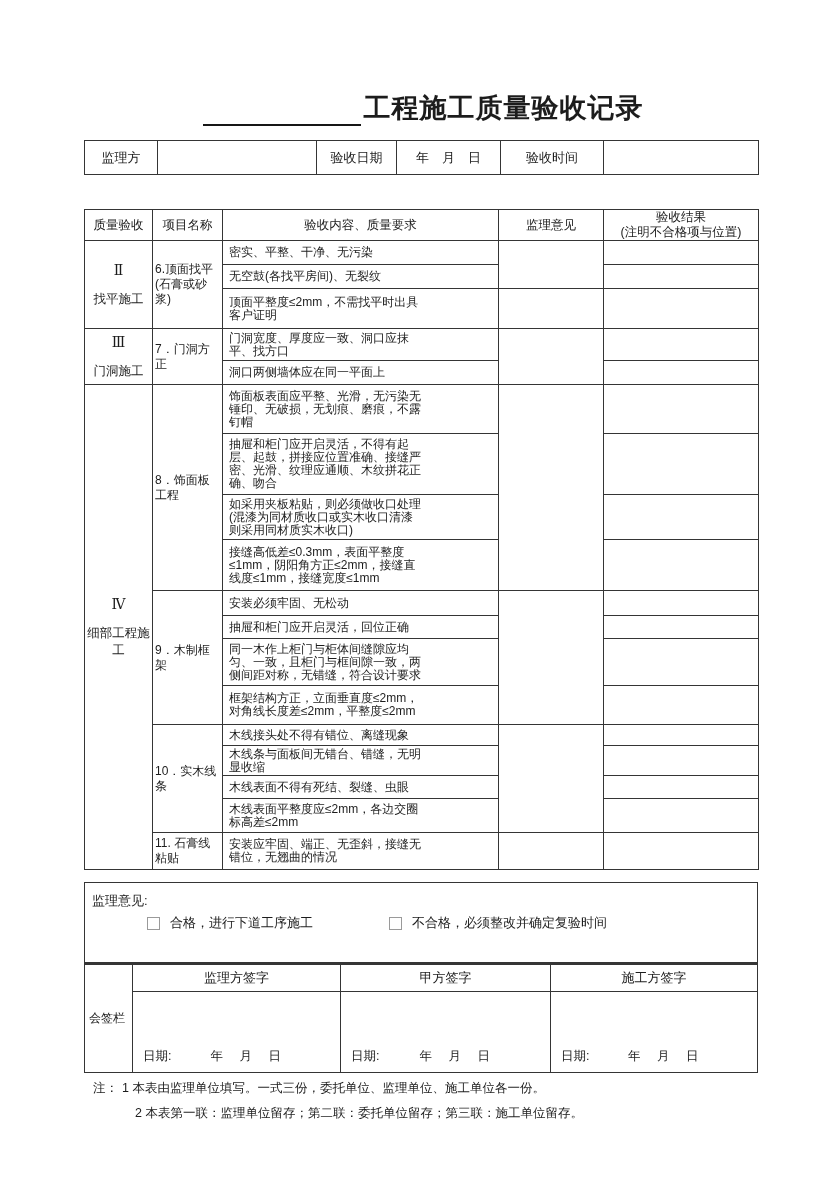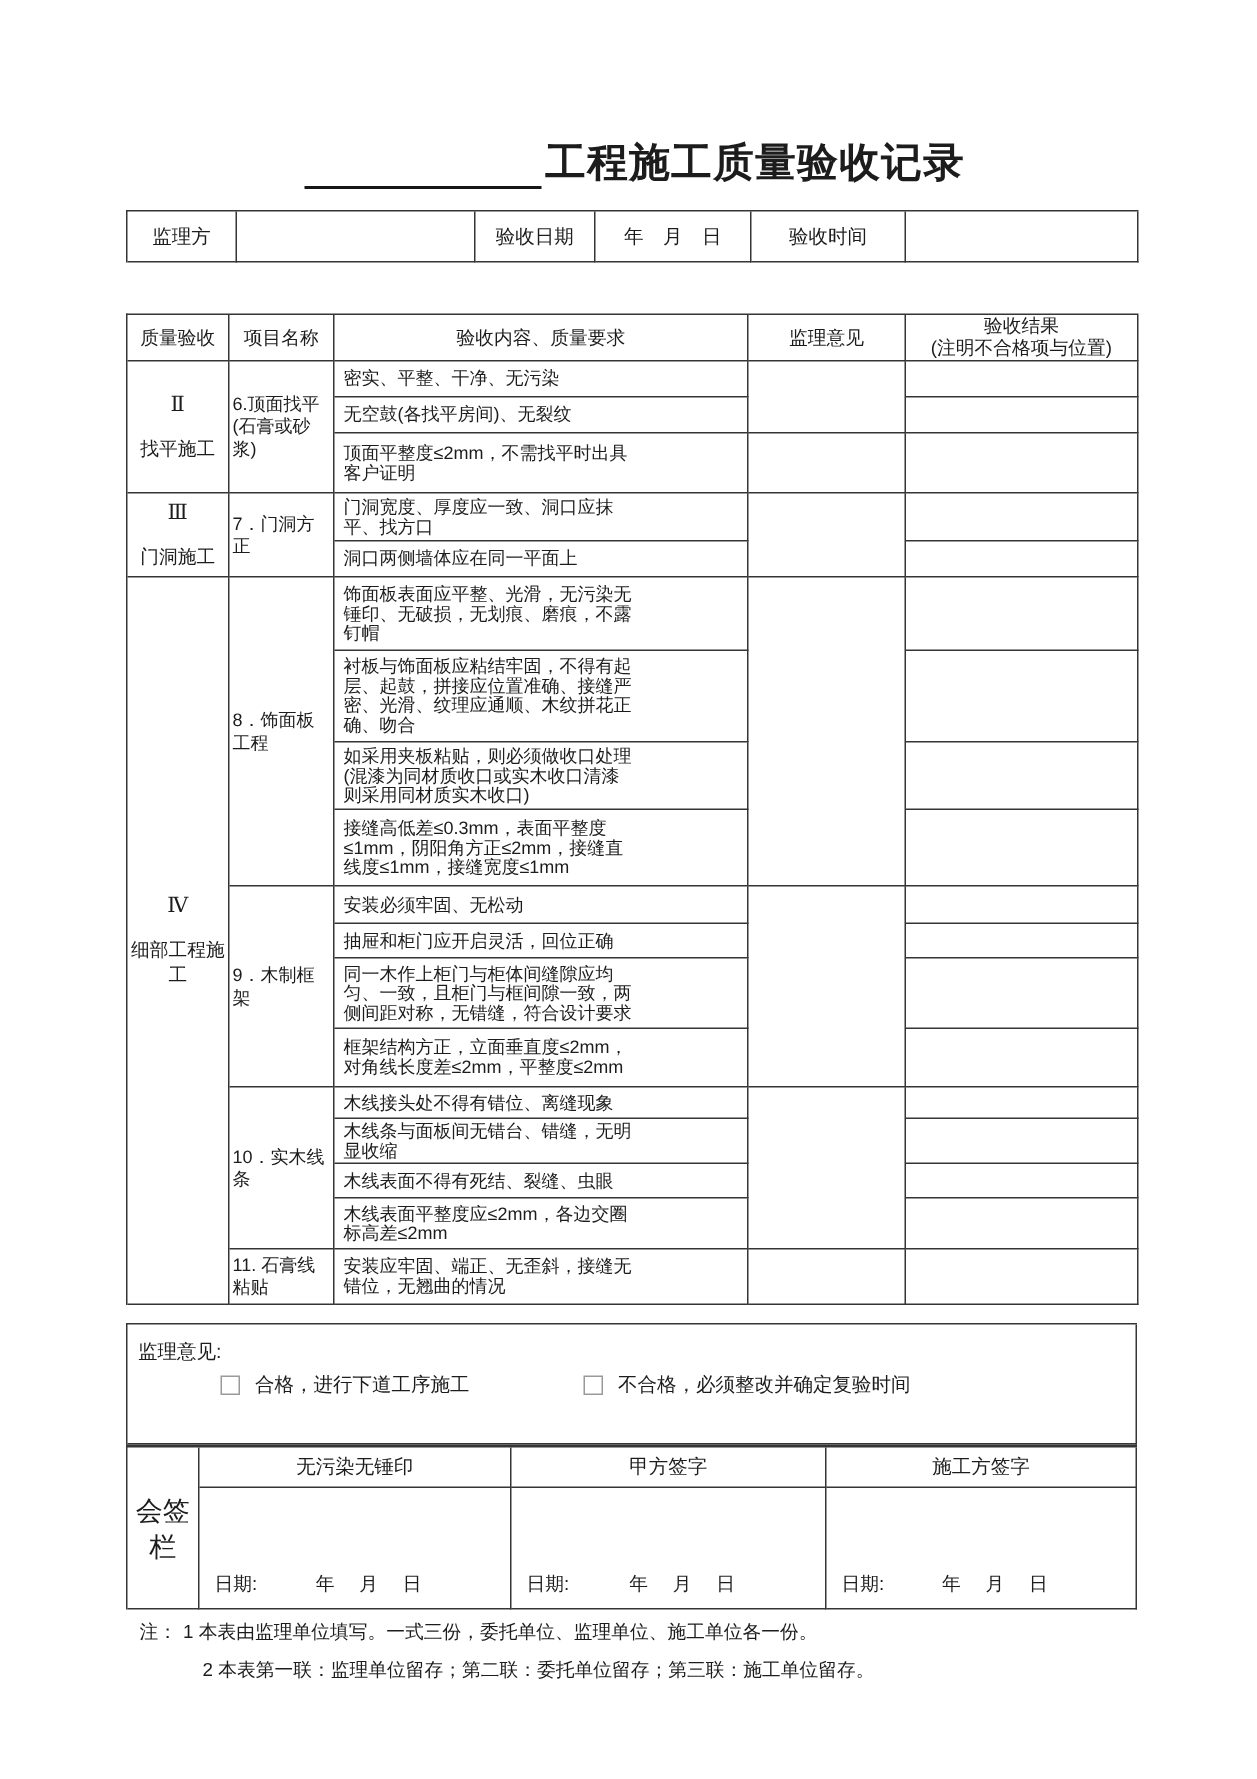--- a/index.html
+++ b/index.html
@@ -33,21 +33,21 @@
 
   .op-wrap{vertical-align:top;padding:0;}
   .op-label{padding:9px 0 0 7px;font-size:13px;}
   .op-options{margin:4px 0 0 62px;display:flex;align-items:center;font-size:13px;}
   .cb{width:13px;height:13px;border:1.5px solid #9a9a9a;background:#fff;display:inline-block;
       box-sizing:border-box;margin-right:10px;flex:0 0 auto;}
   .opt2{margin-left:76px;display:flex;align-items:center;font-family:Liberation Mono, monospace;}
   .opt1{display:flex;align-items:center;}
 
   .sign-hdr{text-align:center;font-size:13px;}
-  .sign-side{text-align:center;font-size:18px;}
+  .sign-side{font-size:12px;}
   .sign-cell{vertical-align:bottom;padding:0;}
   .date-line{display:flex;margin:4px 0 7px 10px;font-size:12.5px;}
   .date-ymd{flex:1;text-align:center;padding-right:18px;letter-spacing:2px;}
 
   .notes{position:absolute;left:93px;top:1076px;font-size:12.5px;line-height:25px;}
   .note-row{white-space:nowrap;}
   .note-prefix{margin-right:4px;}
   .note-indent{padding-left:42px;}
 </style>
 </head>
@@ -137,21 +137,21 @@
     <td rowspan="13" class="sec">
       <div class="sec-roman">Ⅳ</div>
       <div class="sec-name">细部工程施工</div>
     </td>
     <td rowspan="4" class="item">8．饰面板工程</td>
     <td style="height:49px" class="req">饰面板表面应平整、光滑，无污染无锤印、无破损，无划痕、磨痕，不露钉帽</td>
     <td rowspan="4" class="blank"></td>
     <td class="blank"></td>
   </tr>
   <tr>
-    <td style="height:61px" class="req">衬板与饰面板应粘结牢固，不得有起层、起鼓，拼接应位置准确、接缝严密、光滑、纹理应通顺、木纹拼花正确、吻合</td>
+    <td style="height:61px" class="req">抽屉和柜门应开启灵活，不得有起层、起鼓，拼接应位置准确、接缝严密、光滑、纹理应通顺、木纹拼花正确、吻合</td>
     <td class="blank"></td>
   </tr>
   <tr>
     <td style="height:45px" class="req">如采用夹板粘贴，则必须做收口处理(混漆为同材质收口或实木收口清漆则采用同材质实木收口)</td>
     <td class="blank"></td>
   </tr>
   <tr>
     <td style="height:51px" class="req">接缝高低差≤0.3mm，表面平整度≤1mm，阴阳角方正≤2mm，接缝直线度≤1mm，接缝宽度≤1mm</td>
     <td class="blank"></td>
   </tr>
@@ -229,21 +229,21 @@
 <table id="sign-table">
   <colgroup>
       <col style="width:48px">
       <col style="width:208px">
       <col style="width:210px">
       <col style="width:207px">
     </colgroup>
   <tbody>
       <tr>
     <td rowspan="2" class="sign-side">会签栏</td>
-    <td style="height:27px" class="sign-hdr">无污染无锤印</td>
+    <td style="height:27px" class="sign-hdr">监理方签字</td>
     <td class="sign-hdr">甲方签字</td>
     <td class="sign-hdr">施工方签字</td>
   </tr>
   <tr>
     <td style="height:81px" class="sign-cell">
       <div class="date-line">
         <span>日期:</span>
         <span class="date-ymd">年　月　日</span>
       </div>
     </td>

